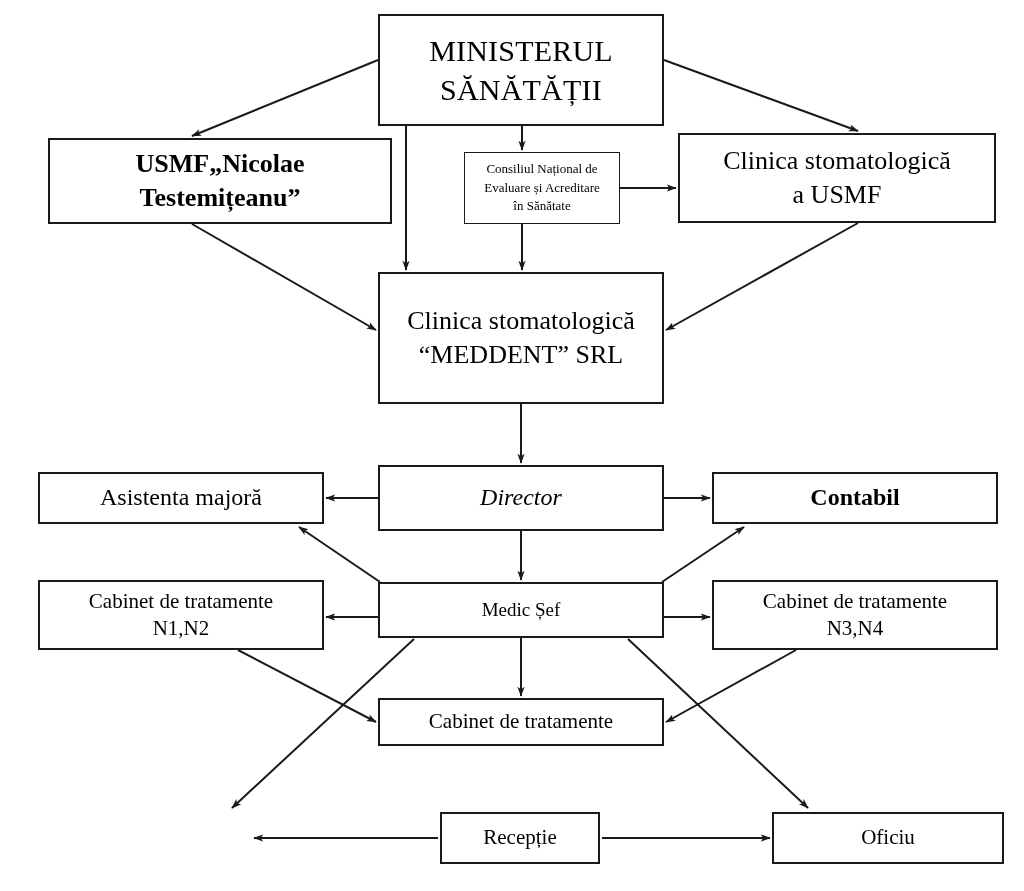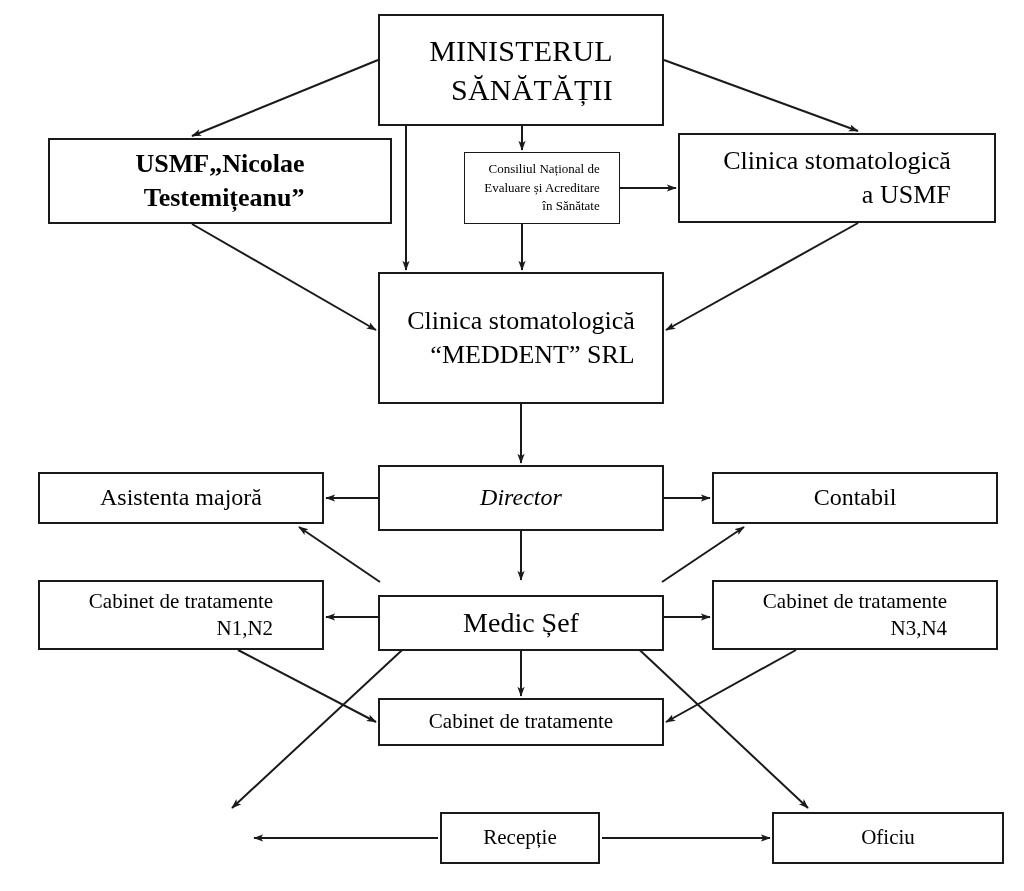--- a/index.html
+++ b/index.html
@@ -25,35 +25,35 @@
     pointer-events: none;
   }
   .node {
     position: absolute;
     box-sizing: border-box;
     border: 2px solid #1a1a1a;
     background: #ffffff;
     display: flex;
     align-items: center;
     justify-content: center;
-    text-align: right;
+    text-align: center;
     line-height: 1.30;
     white-space: pre-line;
     z-index: 2;
   }
   .n-ministerul { left: 378px; top: 14px;  width: 286px; height: 112px; font-size: 30px; letter-spacing: .2px; }
   .n-usmf       { left: 48px;  top: 138px; width: 344px; height: 86px;  font-size: 26px; font-weight: bold; }
   .n-consiliu   { left: 444px; top: 152px; width: 156px; height: 72px;  font-size: 13px; border-width: 1px; line-height: 1.45; margin-left: 20px; }
   .n-clinicausmf{ left: 678px; top: 133px; width: 318px; height: 90px;  font-size: 26px; }
   .n-meddent    { left: 378px; top: 272px; width: 286px; height: 132px; font-size: 26px; }
   .n-asistenta  { left: 38px;  top: 472px; width: 286px; height: 52px;  font-size: 24px; }
   .n-director   { left: 378px; top: 465px; width: 286px; height: 66px;  font-size: 24px; font-style: italic; }
-  .n-contabil   { left: 712px; top: 472px; width: 286px; height: 52px;  font-size: 24px; }
+  .n-contabil   { left: 712px; top: 472px; width: 286px; height: 52px;  font-size: 24px; font-weight: bold; }
   .n-cab12      { left: 38px;  top: 580px; width: 286px; height: 70px;  font-size: 21px; }
-  .n-medicsef   { left: 378px; top: 582px; width: 286px; height: 56px;  font-size: 28px; margin-top: 13px; }
+  .n-medicsef   { left: 378px; top: 582px; width: 286px; height: 56px;  font-size: 19px; }
   .n-cab34      { left: 712px; top: 580px; width: 286px; height: 70px;  font-size: 21px; }
   .n-steril     { left: 378px; top: 698px; width: 286px; height: 48px;  font-size: 21px; }
   .n-camera     { left: 18px;  top: 812px; width: 232px; height: 52px;  font-size: 21px; }
   .n-receptie   { left: 440px; top: 812px; width: 160px; height: 52px;  font-size: 21px; }
   .n-oficiu     { left: 772px; top: 812px; width: 232px; height: 52px;  font-size: 21px; }
 </style>
 </head>
 <body>
 
 <div id="chart-root">

